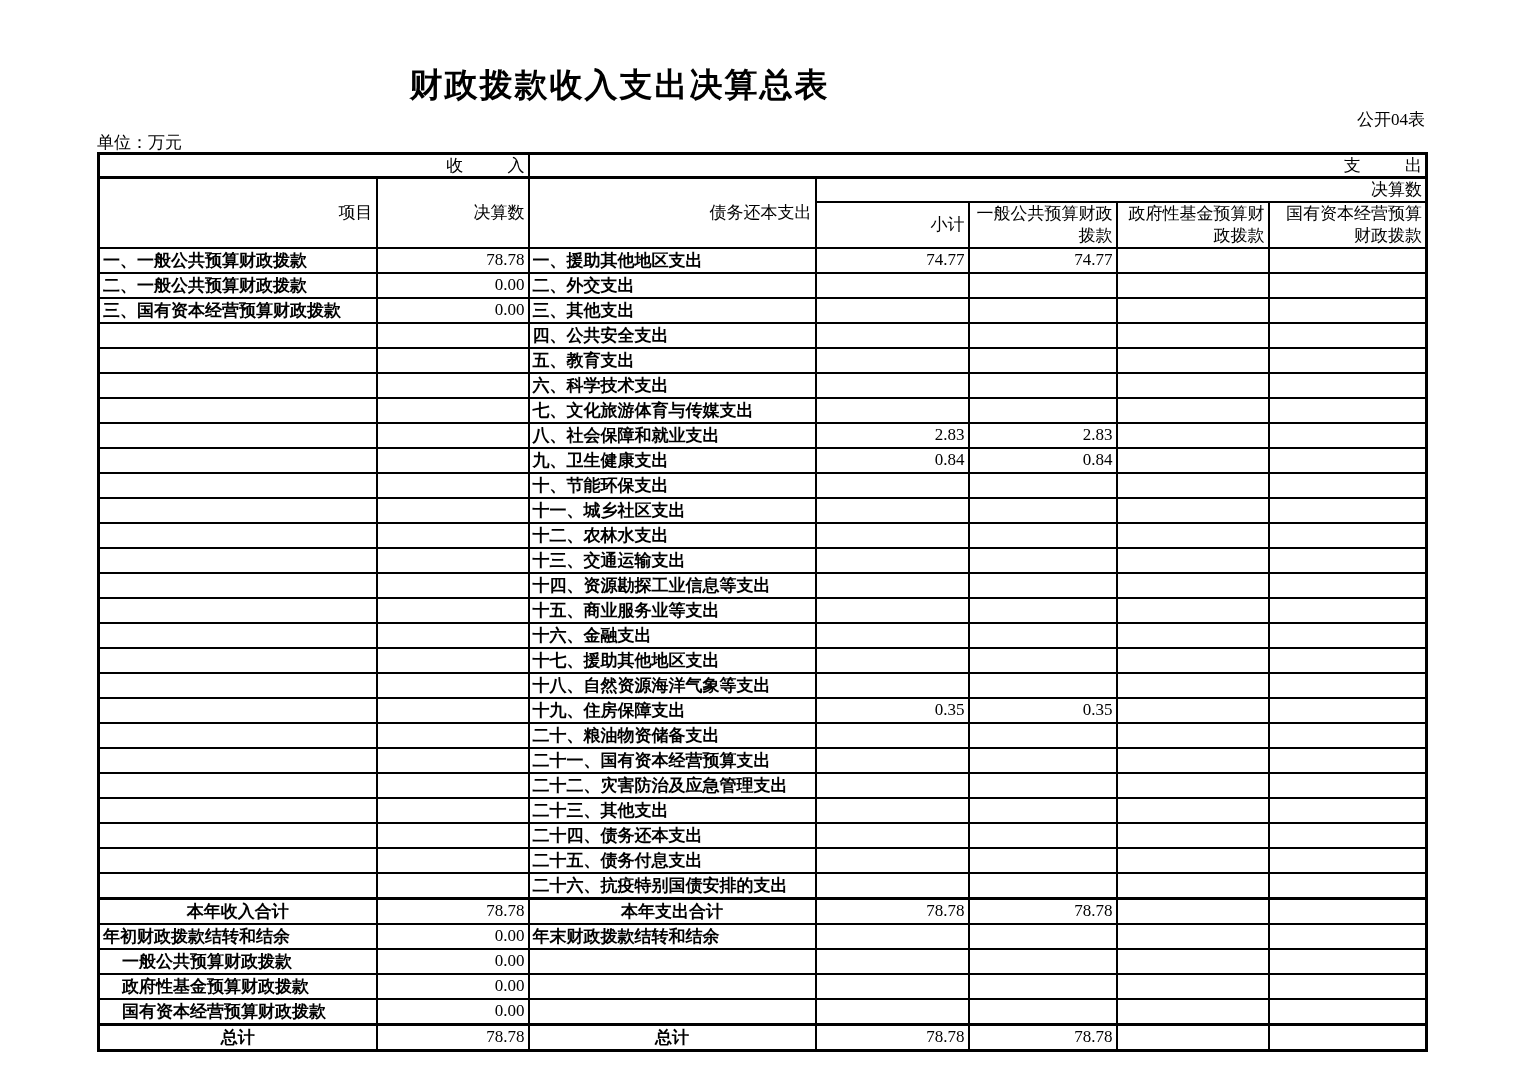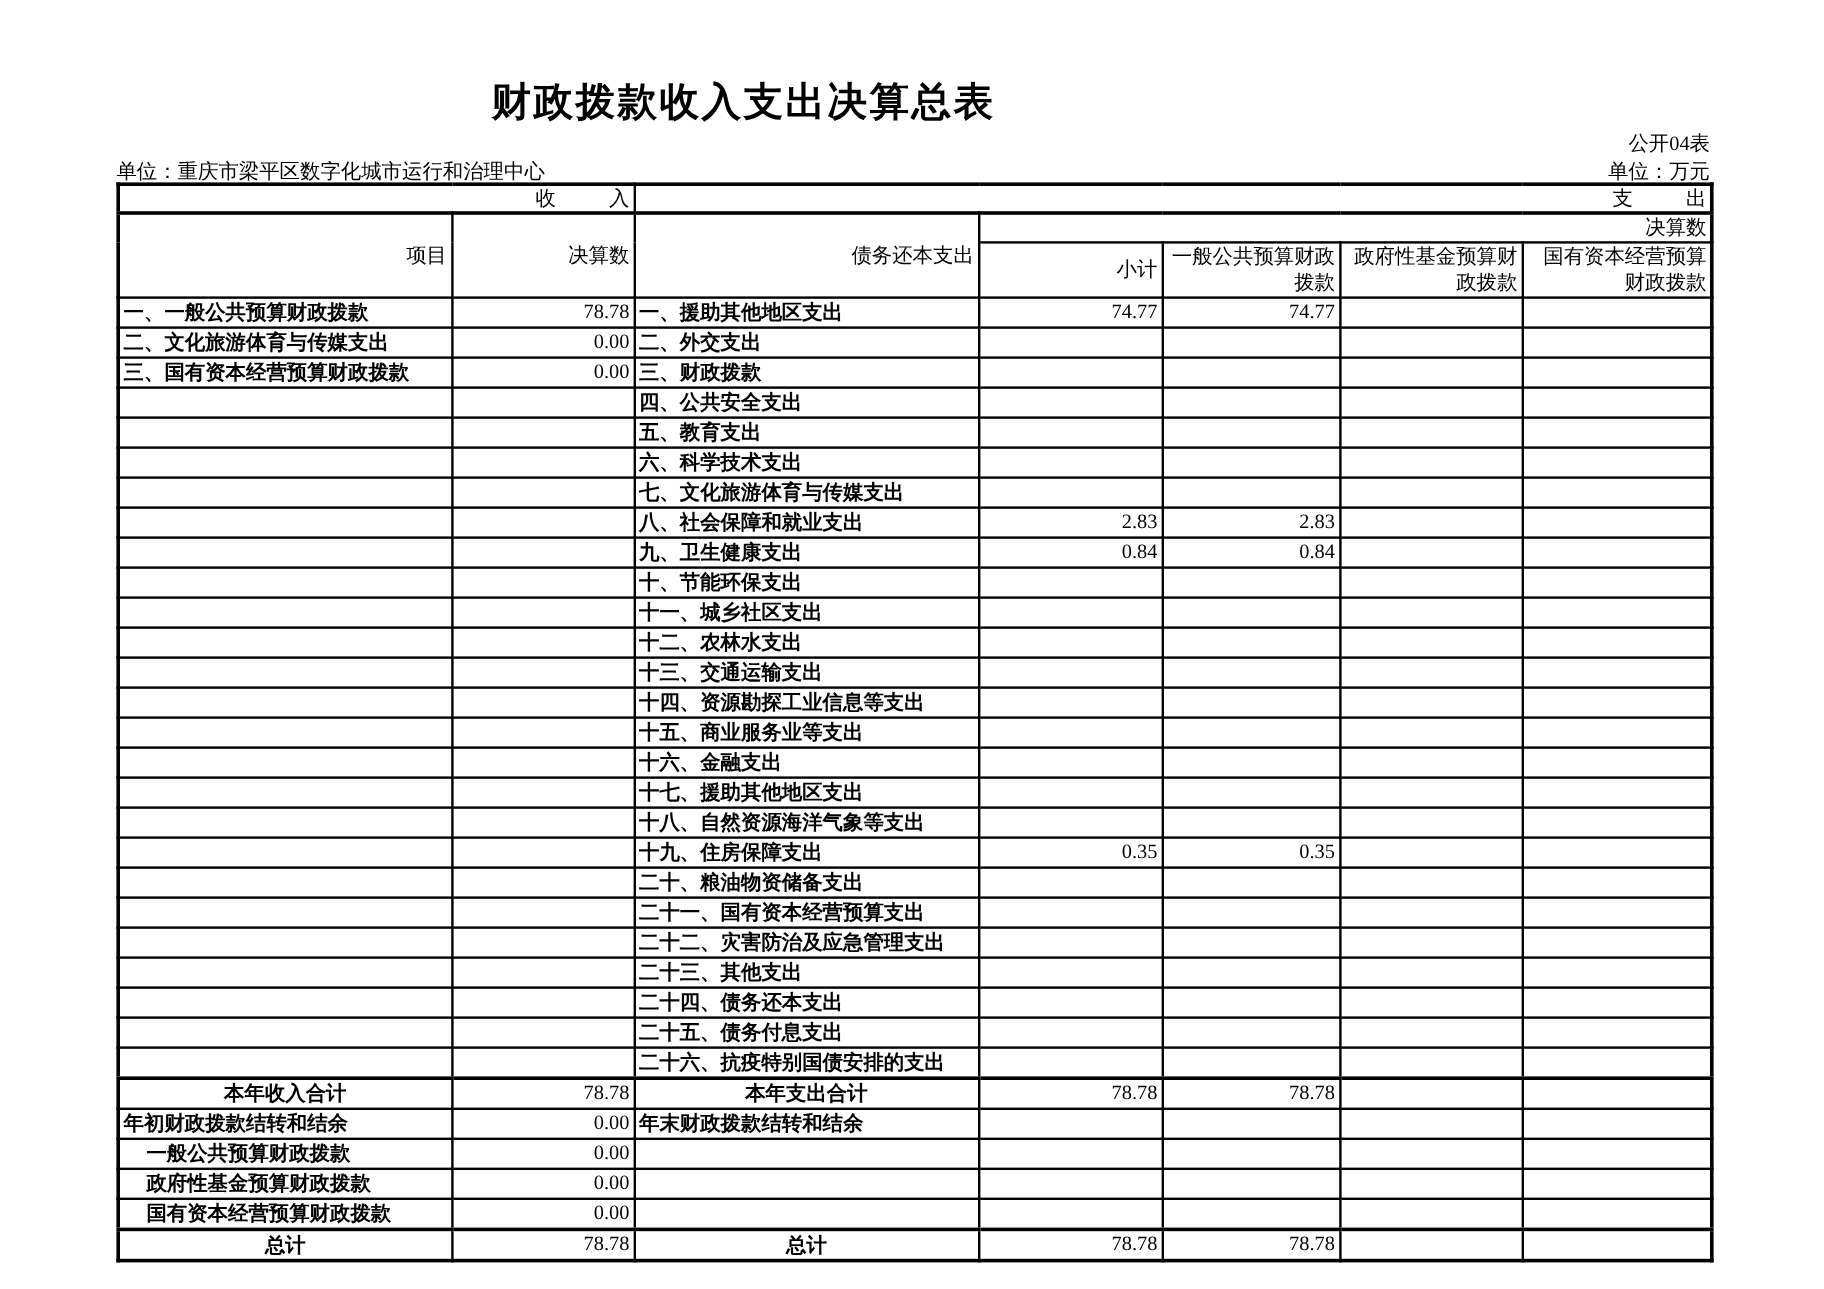--- a/index.html
+++ b/index.html
@@ -84,21 +84,20 @@
   td.center { text-align: center; }
   td.indent { padding-left: 22px; }
   tr.total-row td { border-top: 3px solid #000; }
 </style>
 </head>
 <body>
 
 <div class="page-title">财政拨款收入支出决算总表</div>
 <div class="doc-code">公开04表</div>
 <div class="units-row">
-  <span>单位：重庆市梁平区数字化城市运行和治理中心</span>
   <span>单位：万元</span>
 </div>
 
 <table class="summary">
   <colgroup>
     <col style="width:278px">
     <col style="width:152px">
     <col style="width:287px">
     <col style="width:153px">
     <col style="width:148px">
@@ -130,32 +129,32 @@
       <tr>
         <td class="item">一、一般公共预算财政拨款</td>
         <td class="num">78.78</td>
         <td class="item">一、援助其他地区支出</td>
         <td class="num">74.77</td>
         <td class="num">74.77</td>
         <td class="num"></td>
         <td class="num"></td>
       </tr>
       <tr>
-        <td class="item">二、文化旅游体育与传媒支出</td>
+        <td class="item">二、一般公共预算财政拨款</td>
         <td class="num">0.00</td>
         <td class="item">二、外交支出</td>
         <td class="num"></td>
         <td class="num"></td>
         <td class="num"></td>
         <td class="num"></td>
       </tr>
       <tr>
         <td class="item">三、国有资本经营预算财政拨款</td>
         <td class="num">0.00</td>
-        <td class="item">三、财政拨款</td>
+        <td class="item">三、其他支出</td>
         <td class="num"></td>
         <td class="num"></td>
         <td class="num"></td>
         <td class="num"></td>
       </tr>
       <tr>
         <td class="item"></td>
         <td class="num"></td>
         <td class="item">四、公共安全支出</td>
         <td class="num"></td>

